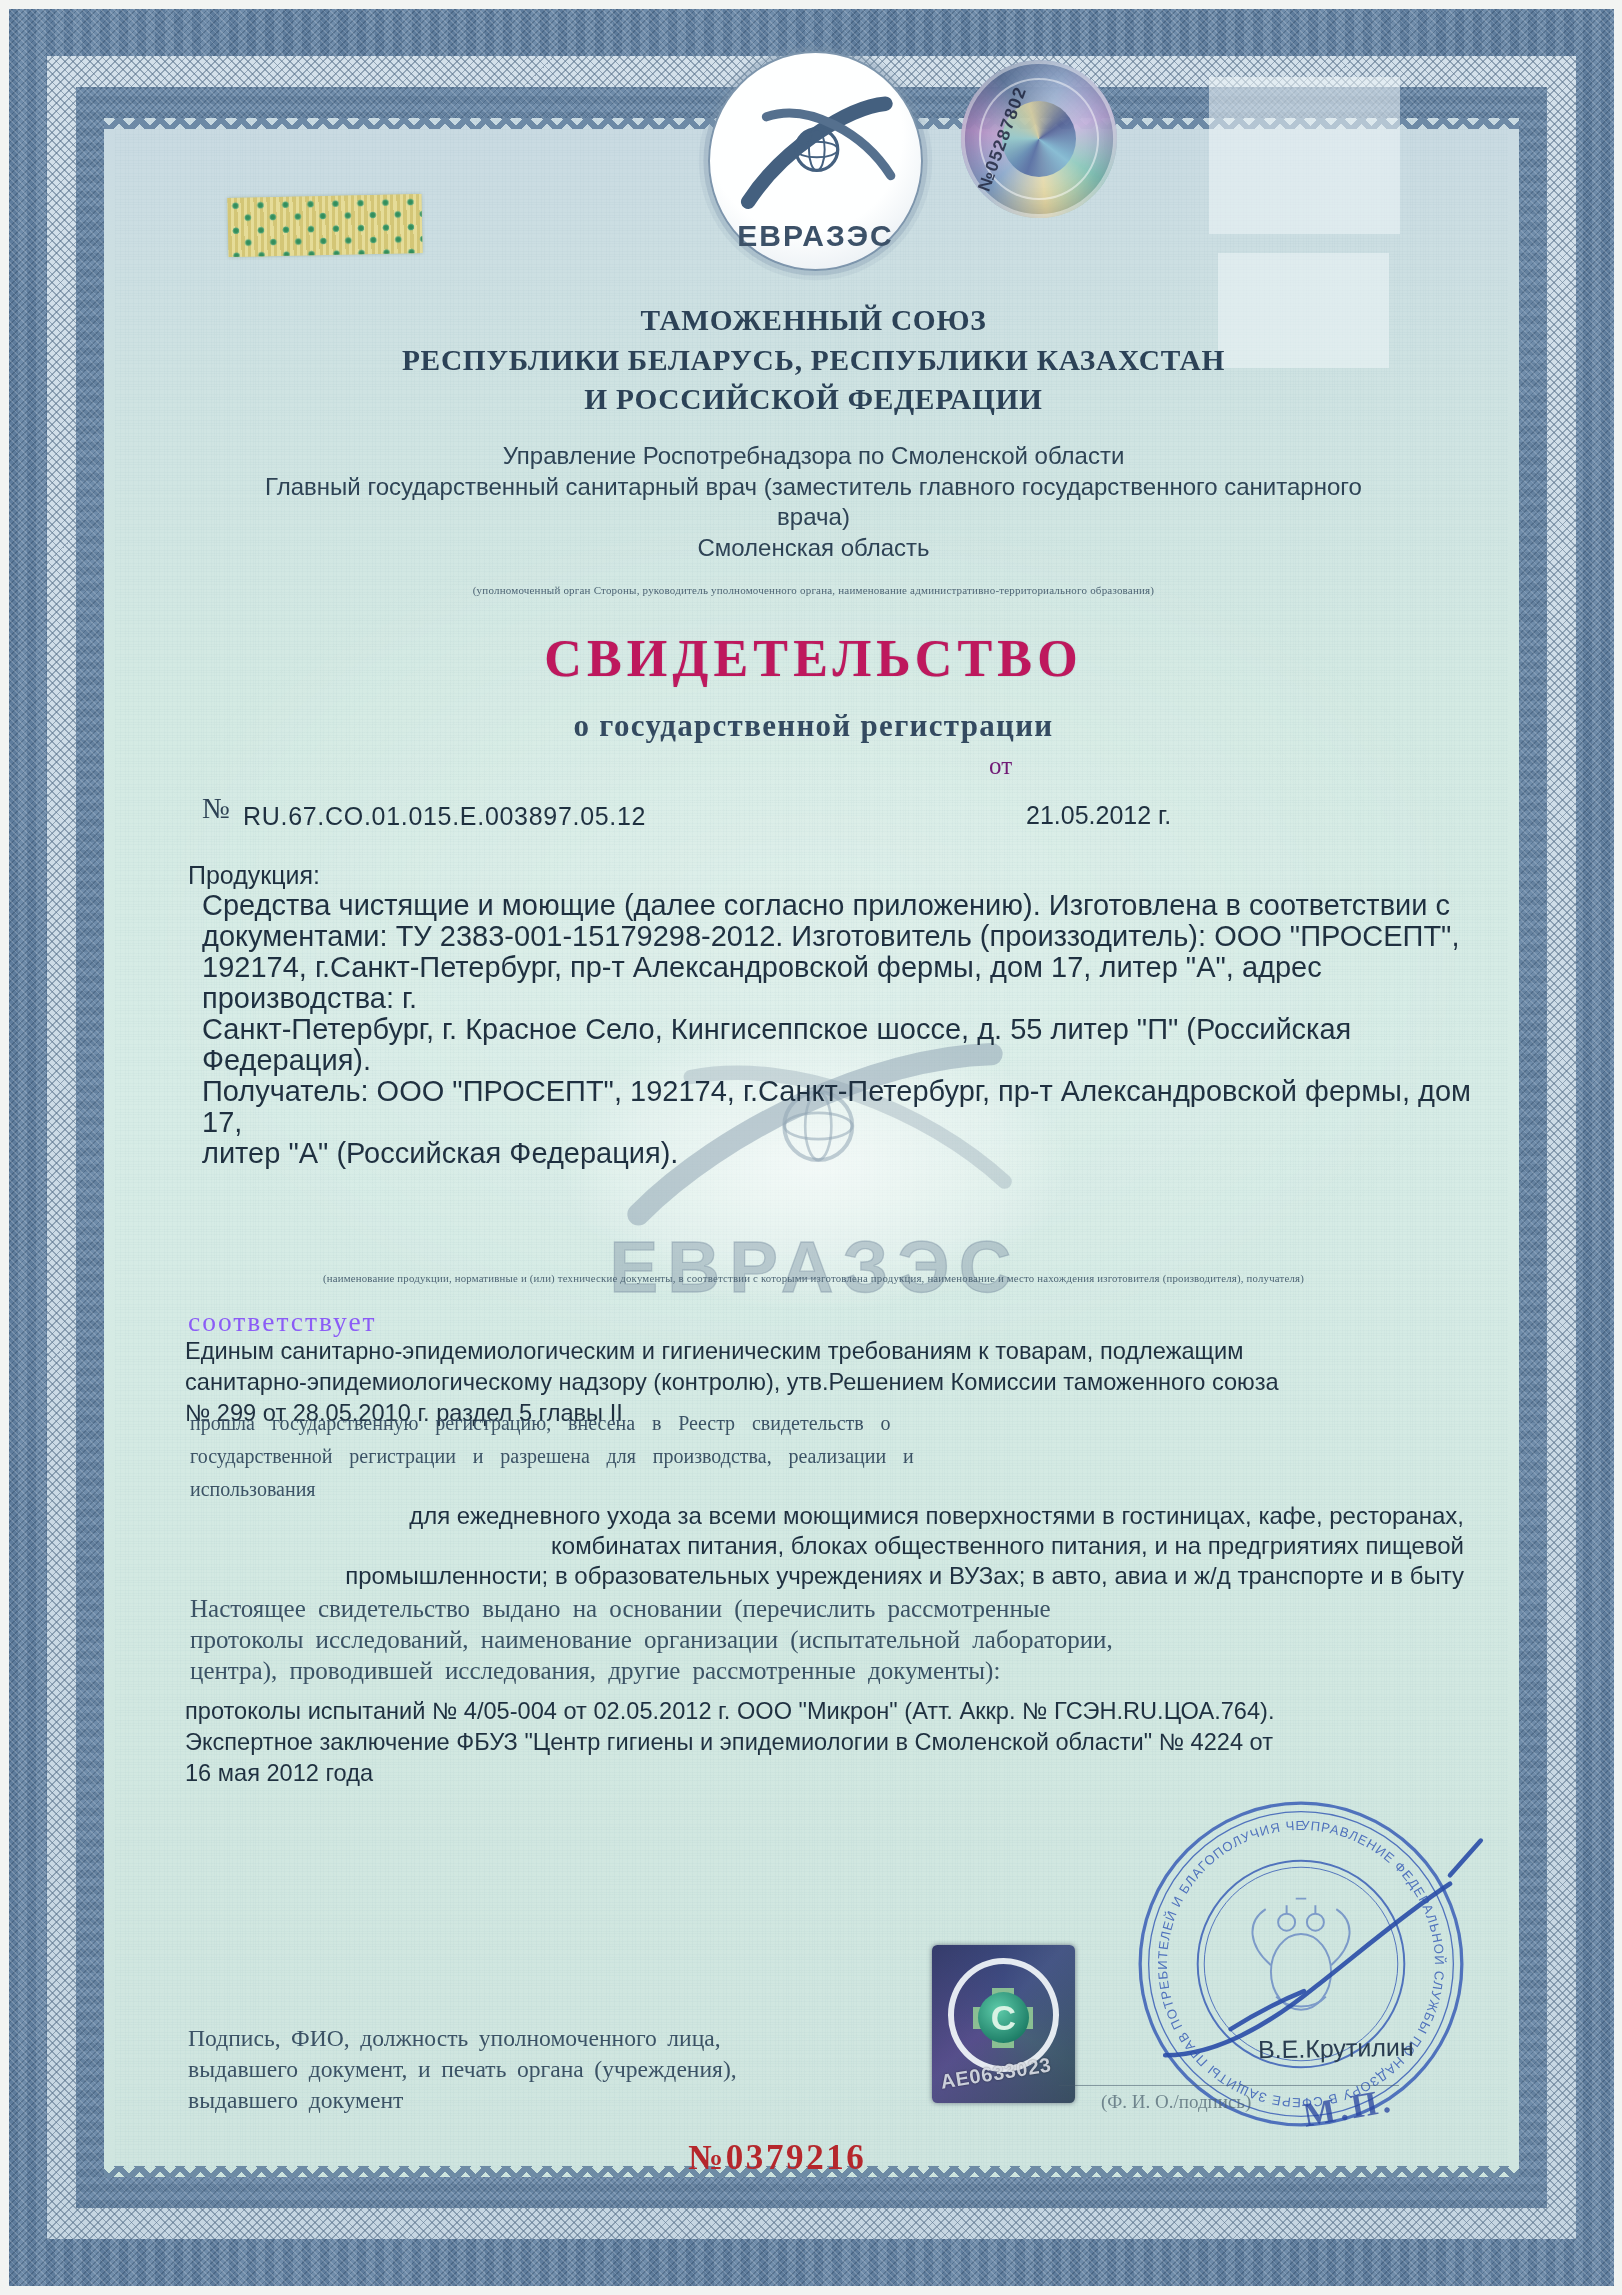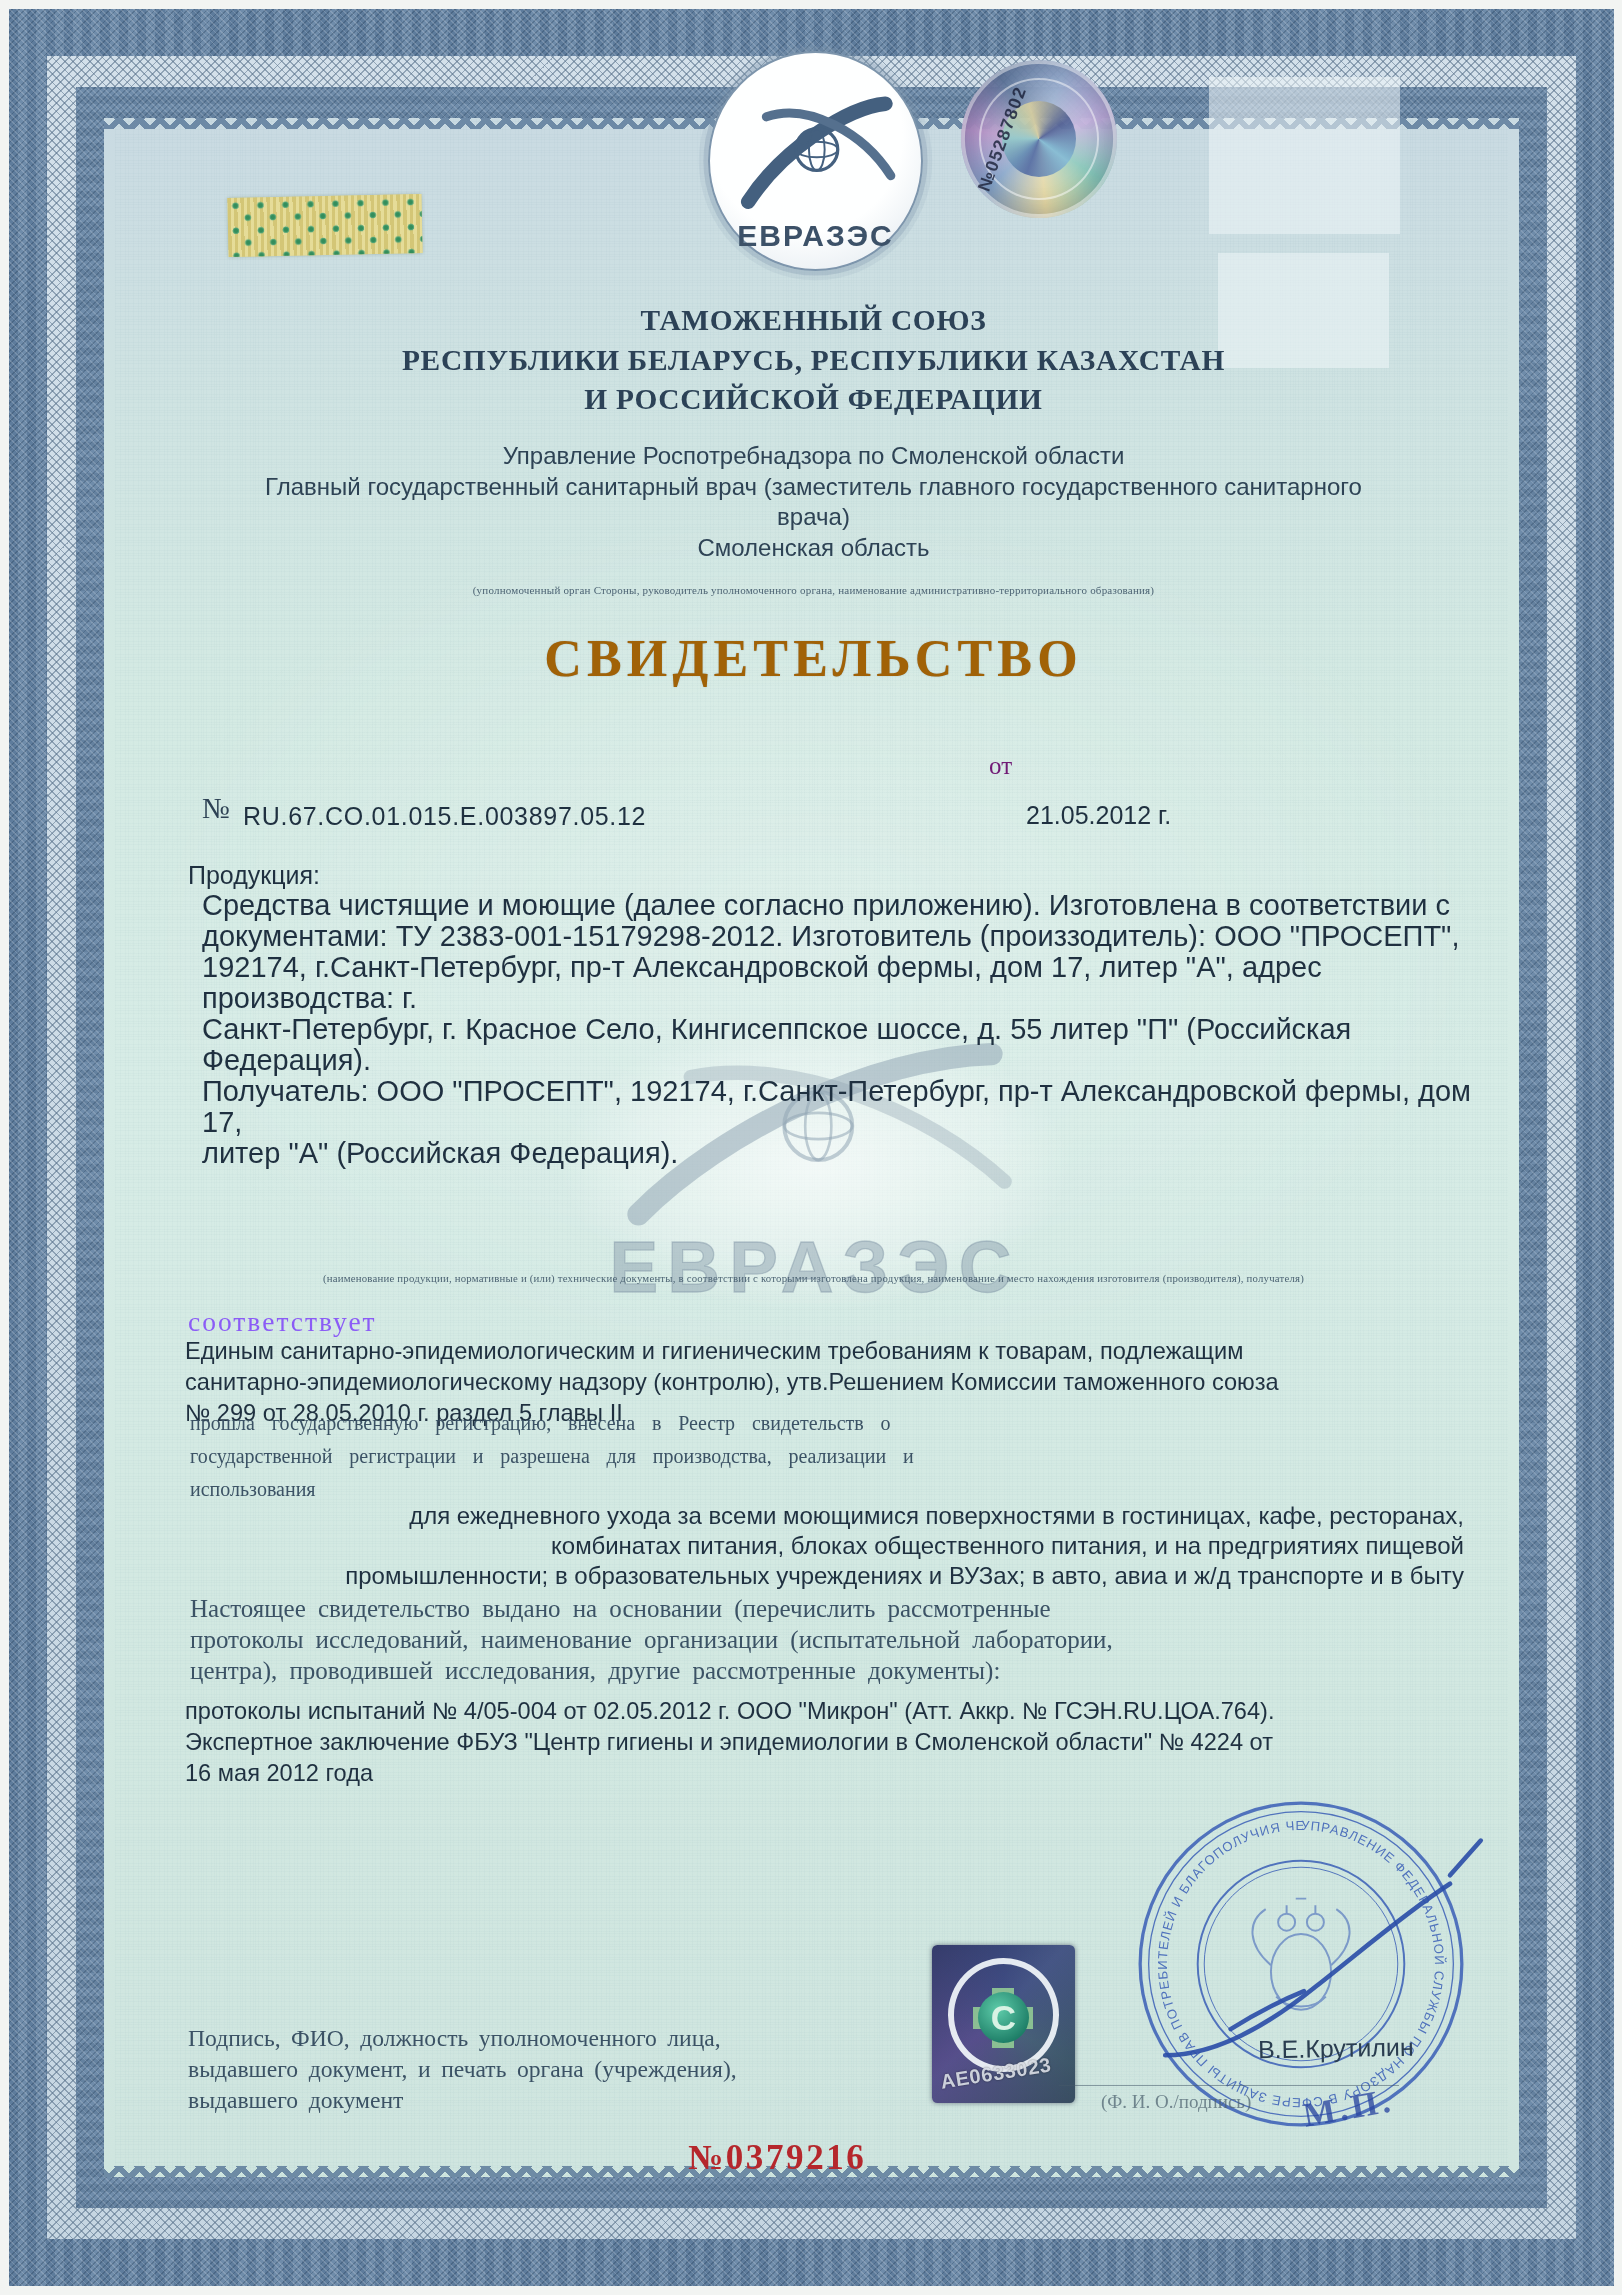--- a/index.html
+++ b/index.html
@@ -41,21 +41,21 @@
         repeating-linear-gradient(90deg, rgba(108,150,164,.05) 0 0.7px, transparent 0.7px 2.6px);}
   
   .abs{position:absolute;}
   .ctr{text-align:center;left:119px;right:115px;}
   .serifTxt{font-family:"Liberation Serif",serif;color:#3b5265;}
   .sansTxt{font-family:"Liberation Sans",sans-serif;color:#1f3040;}
   .pre{white-space:pre-line;}
   .union{font-weight:bold;font-size:29.4px;color:#2c4257;letter-spacing:0.7px;}
   .auth{font-family:"Liberation Sans",sans-serif;font-size:24px;color:#2e4355;}
   .note{font-size:11px;color:#4d6474;letter-spacing:0.2px;}
-  .bigtitle{font-weight:bold;font-size:52px;letter-spacing:5.2px;color:#a16207;text-shadow:0 0 1.3px rgba(52,74,96,.35);}
+  .bigtitle{font-weight:bold;font-size:52px;letter-spacing:5.2px;color:#be185d;text-shadow:0 0 1.3px rgba(52,74,96,.35);}
   .subtitle{font-weight:bold;font-size:31px;letter-spacing:1.3px;color:#344a60;}
   
   .emblem{left:708px;top:51px;width:211px;height:216px;border-radius:50%;
       background:radial-gradient(circle at 45% 38%,#feffff 0 55%,#e7edf2 85%,#dbe4ec 100%);
       border:2px solid #7d95ac;box-shadow:0 0 0 4.6px rgba(125,149,172,.30), 0 0 0 9.2px rgba(125,149,172,.12);}
   .emblem .label{position:absolute;left:0;right:0;bottom:15.7px;text-align:center;
       font-family:"Liberation Sans",sans-serif;font-weight:bold;font-size:30px;letter-spacing:2px;color:#3c5168;}
   
   .holo-top{left:961px;top:60px;width:156px;height:158px;border-radius:50%;opacity:.95;
       background:
@@ -161,20 +161,21 @@
   <div class="abs ctr union" style="top:304px;">ТАМОЖЕННЫЙ СОЮЗ</div>
   <div class="abs ctr union" style="top:344px;">РЕСПУБЛИКИ БЕЛАРУСЬ, РЕСПУБЛИКИ КАЗАХСТАН</div>
   <div class="abs ctr union" style="top:383px;">И РОССИЙСКОЙ ФЕДЕРАЦИИ</div>
   <div class="abs ctr auth" style="top:442px;">Управление Роспотребнадзора по Смоленской области</div>
   <div class="abs ctr auth pre" style="top:472px;line-height:30px;">Главный государственный санитарный врач (заместитель главного государственного санитарного
 врача)</div>
   <div class="abs ctr auth" style="top:534px;">Смоленская область</div>
   <div class="abs ctr note serifTxt" style="top:584px;">(уполномоченный орган Стороны, руководитель уполномоченного органа, наименование административно-территориального образования)</div>
 
   <div class="abs ctr bigtitle" style="top:629px;">СВИДЕТЕЛЬСТВО</div>
+  <div class="abs ctr subtitle" style="top:708px;">о государственной регистрации</div>
 
   <div class="abs serifTxt" style="left:202px;top:792px;font-size:29px;color:#2d4154;">№</div>
   <div class="abs sansTxt" style="left:243px;top:802px;font-size:25px;letter-spacing:0.7px;">RU.67.CO.01.015.E.003897.05.12</div>
   <div class="abs serifTxt" style="left:989px;top:752px;font-size:25px;color:#701a75;">от</div>
   <div class="abs sansTxt" style="left:1026px;top:801px;font-size:25px;">21.05.2012 г.</div>
 
   <div class="abs sansTxt" style="left:188px;top:861px;font-size:25px;">Продукция:</div>
   <div class="abs sansTxt pre" style="left:202px;top:890px;width:1273px;font-size:29px;line-height:31px;">Средства чистящие и моющие (далее согласно приложению). Изготовлена в соответствии с
 документами: ТУ 2383-001-15179298-2012. Изготовитель (произзодитель): ООО "ПРОСЕПТ",
 192174, г.Санкт-Петербург, пр-т Александровской фермы, дом 17, литер "А", адрес производства: г.

